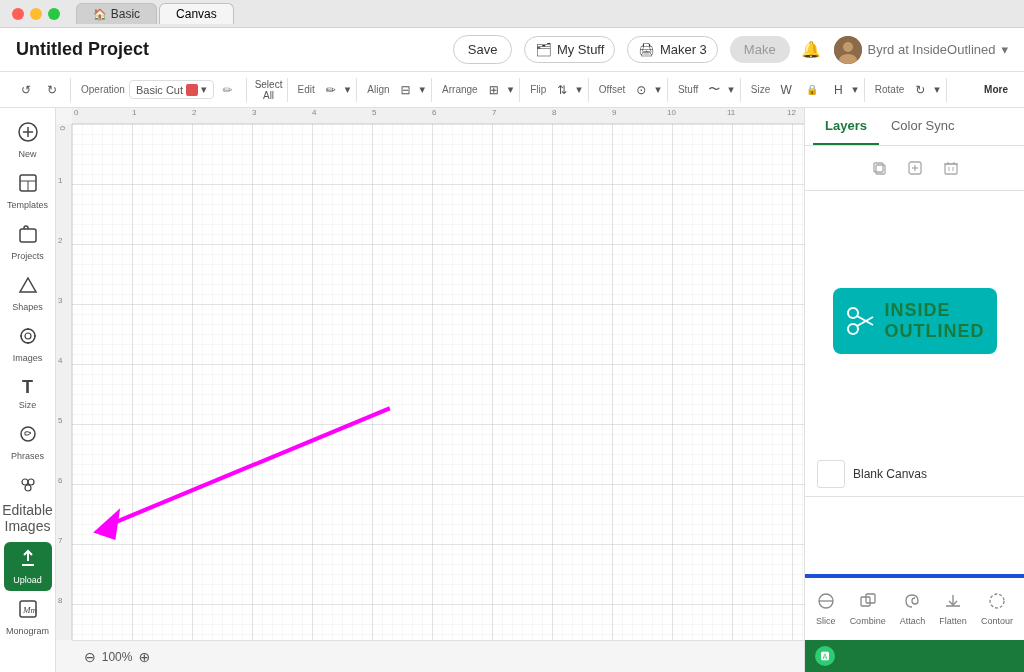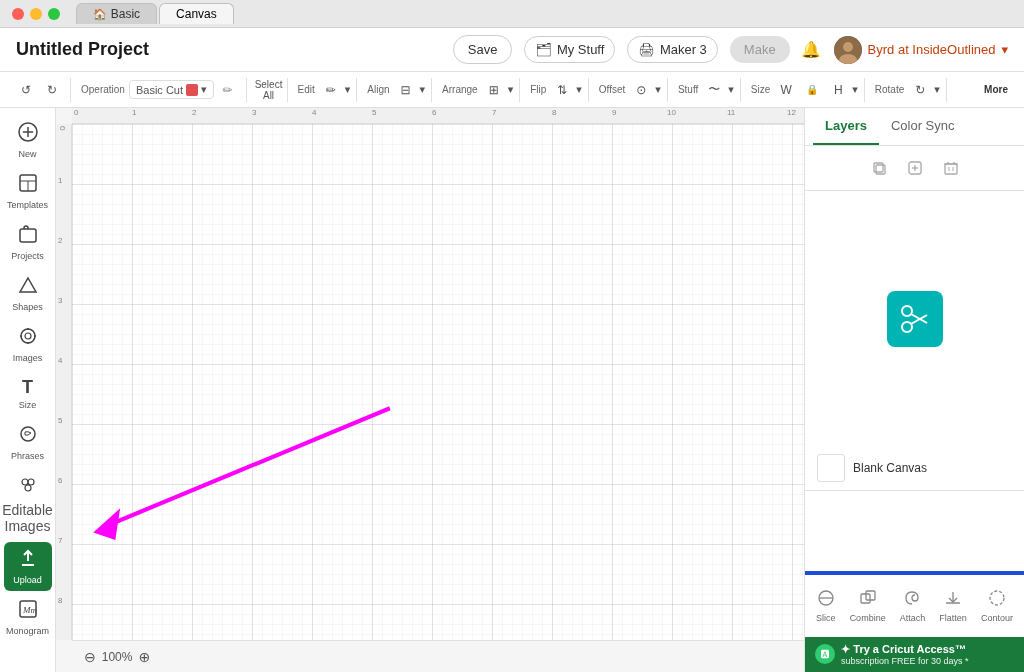--- a/index.html
+++ b/index.html
@@ -67,21 +67,21 @@
       padding: 5px 10px;
       border-radius: 20px;
       border: 1px solid #ccc;
       background: #fff;
       font-size: 13px;
       cursor: pointer;
       color: #333;
     }
     .bell-icon { font-size: 16px; cursor: pointer; }
     .avatar { width: 28px; height: 28px; border-radius: 50%; background: #8B6B4A; overflow: hidden; }
-    .user-info { display: flex; align-items: center; gap: 6px; font-size: 13px; color: #c2410c; cursor: pointer; }
+    .user-info { display: flex; align-items: center; gap: 6px; font-size: 13px; color: #737373; cursor: pointer; }
 
     
     .toolbar {
       height: 36px;
       background: #fff;
       display: flex;
       align-items: center;
       padding: 0 8px;
       border-bottom: 1px solid #e0e0e0;
       gap: 4px;
@@ -630,20 +630,24 @@
 
     <div class="inside-outlined-logo">
       <div class="logo-box">
         <div style="display:flex;flex-direction:column;align-items:center;">
           <svg width="32" height="32" viewBox="0 0 32 32">
             <circle cx="8" cy="8" r="5" fill="none" stroke="#fff" stroke-width="2"></circle>
             <circle cx="8" cy="24" r="5" fill="none" stroke="#fff" stroke-width="2"></circle>
             <line x1="12" y1="11" x2="28" y2="20" stroke="#fff" stroke-width="2"></line>
             <line x1="12" y1="21" x2="28" y2="12" stroke="#fff" stroke-width="2"></line>
           </svg>
+        </div>
+        <div class="logo-text-block">
+          <span class="logo-text-inside">INSIDE</span>
+          <span class="logo-text-outlined">OUTLINED</span>
         </div>
       </div>
     </div>
 
     <div class="layer-item">
       <div class="layer-thumb"></div>
       <span class="layer-name">Blank Canvas</span>
     </div>
 
     <div class="bottom-panel" style="margin-top:auto;">
@@ -690,19 +694,15 @@
                 <circle cx="9" cy="9" r="7" fill="none" stroke="#888" stroke-width="1.3" stroke-dasharray="3,2"></circle>
               </svg>
           </span>
           <span class="bottom-panel-label">Contour</span>
         </button>
       </div>
     </div>
 
     <div class="cricut-access-bar">
       <span style="width:20px;height:20px;background:#2ecc71;border-radius:50%;display:inline-flex;align-items:center;justify-content:center;font-size:10px;">🅰</span>
-      <div>
-        <div style="font-weight:600;">✦ Try a Cricut Access™</div>
-        <div style="font-size:9px;opacity:0.9;">subscription FREE for 30 days *</div>
-      </div>
     </div>
   </div>
 </div>
 
 </body></html>

